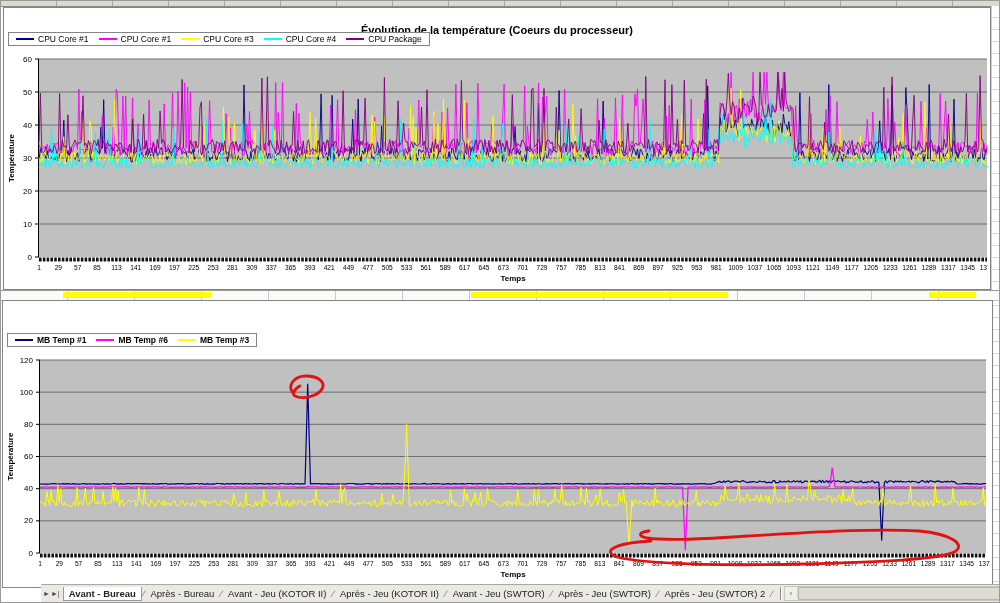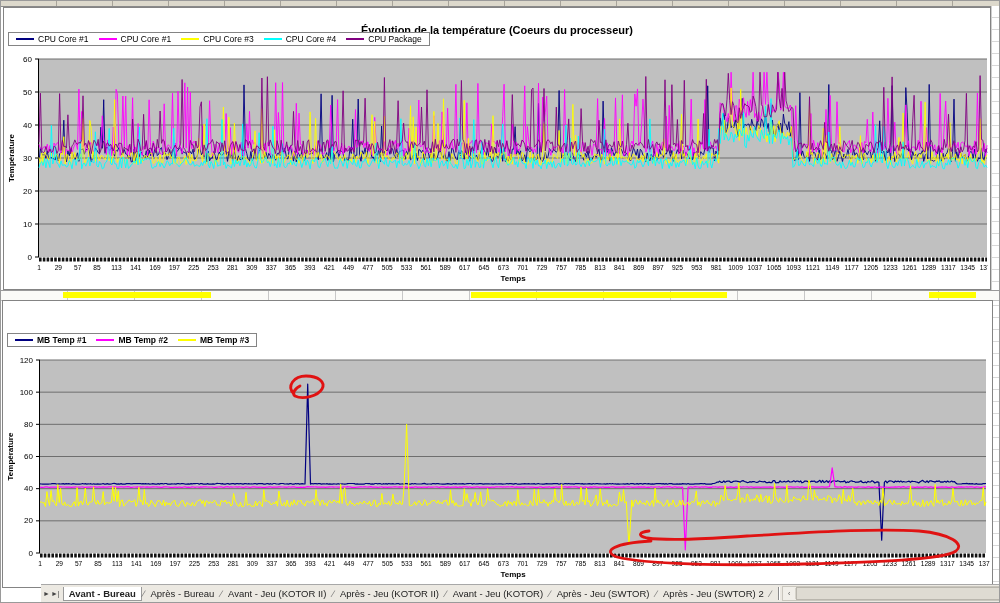--- a/index.html
+++ b/index.html
@@ -257,21 +257,21 @@
         <path d="M 648 240 C 612 242 598 250 614 256 C 640 263 720 265 800 263 C 872 261 940 259 953 250 C 962 243 948 233 916 230 C 868 227 800 232 744 235 C 700 238 666 240 644 237 C 634 235 636 231 646 230" fill="none" stroke="#e01212" stroke-width="2.8" stroke-linecap="round" stroke-linejoin="round"></path>
       </svg>
     <div class="legend-wrap">
       <div class="legend-box" id="legend2">
           <span class="legend-item">
             <span class="legend-line" style="background: rgb(0, 0, 128);"></span>
             <span>MB  Temp #1</span>
           </span>
           <span class="legend-item">
             <span class="legend-line" style="background: rgb(255, 0, 255);"></span>
-            <span>MB  Temp #2</span>
+            <span>MB  Temp #6</span>
           </span>
           <span class="legend-item">
             <span class="legend-line" style="background: rgb(255, 255, 0);"></span>
             <span>MB  Temp #3</span>
           </span>
         </div>
     </div>
   </div>
 
   <div class="tabbar">
@@ -281,21 +281,21 @@
       </div>
     <div id="tabs" style="display:flex;align-items:center;">
         <span class="sheet-tab active">Avant - Bureau</span>
         <span class="tab-sep">∕</span>
         <span class="sheet-tab">Après - Bureau</span>
         <span class="tab-sep">∕</span>
         <span class="sheet-tab">Avant - Jeu (KOTOR II)</span>
         <span class="tab-sep">∕</span>
         <span class="sheet-tab">Après - Jeu (KOTOR II)</span>
         <span class="tab-sep">∕</span>
-        <span class="sheet-tab">Avant - Jeu (KOTOR)</span>
+        <span class="sheet-tab">Avant - Jeu (SWTOR)</span>
         <span class="tab-sep">∕</span>
         <span class="sheet-tab">Après - Jeu (SWTOR)</span>
         <span class="tab-sep">∕</span>
         <span class="sheet-tab">Après - Jeu (SWTOR) 2</span>
         <span class="tab-sep">∕</span>
       </div>
     <div class="tab-splitter"></div>
     <div class="hscroll">
       <div class="hscroll-left">‹</div>
       <div class="hscroll-thumb"></div>

